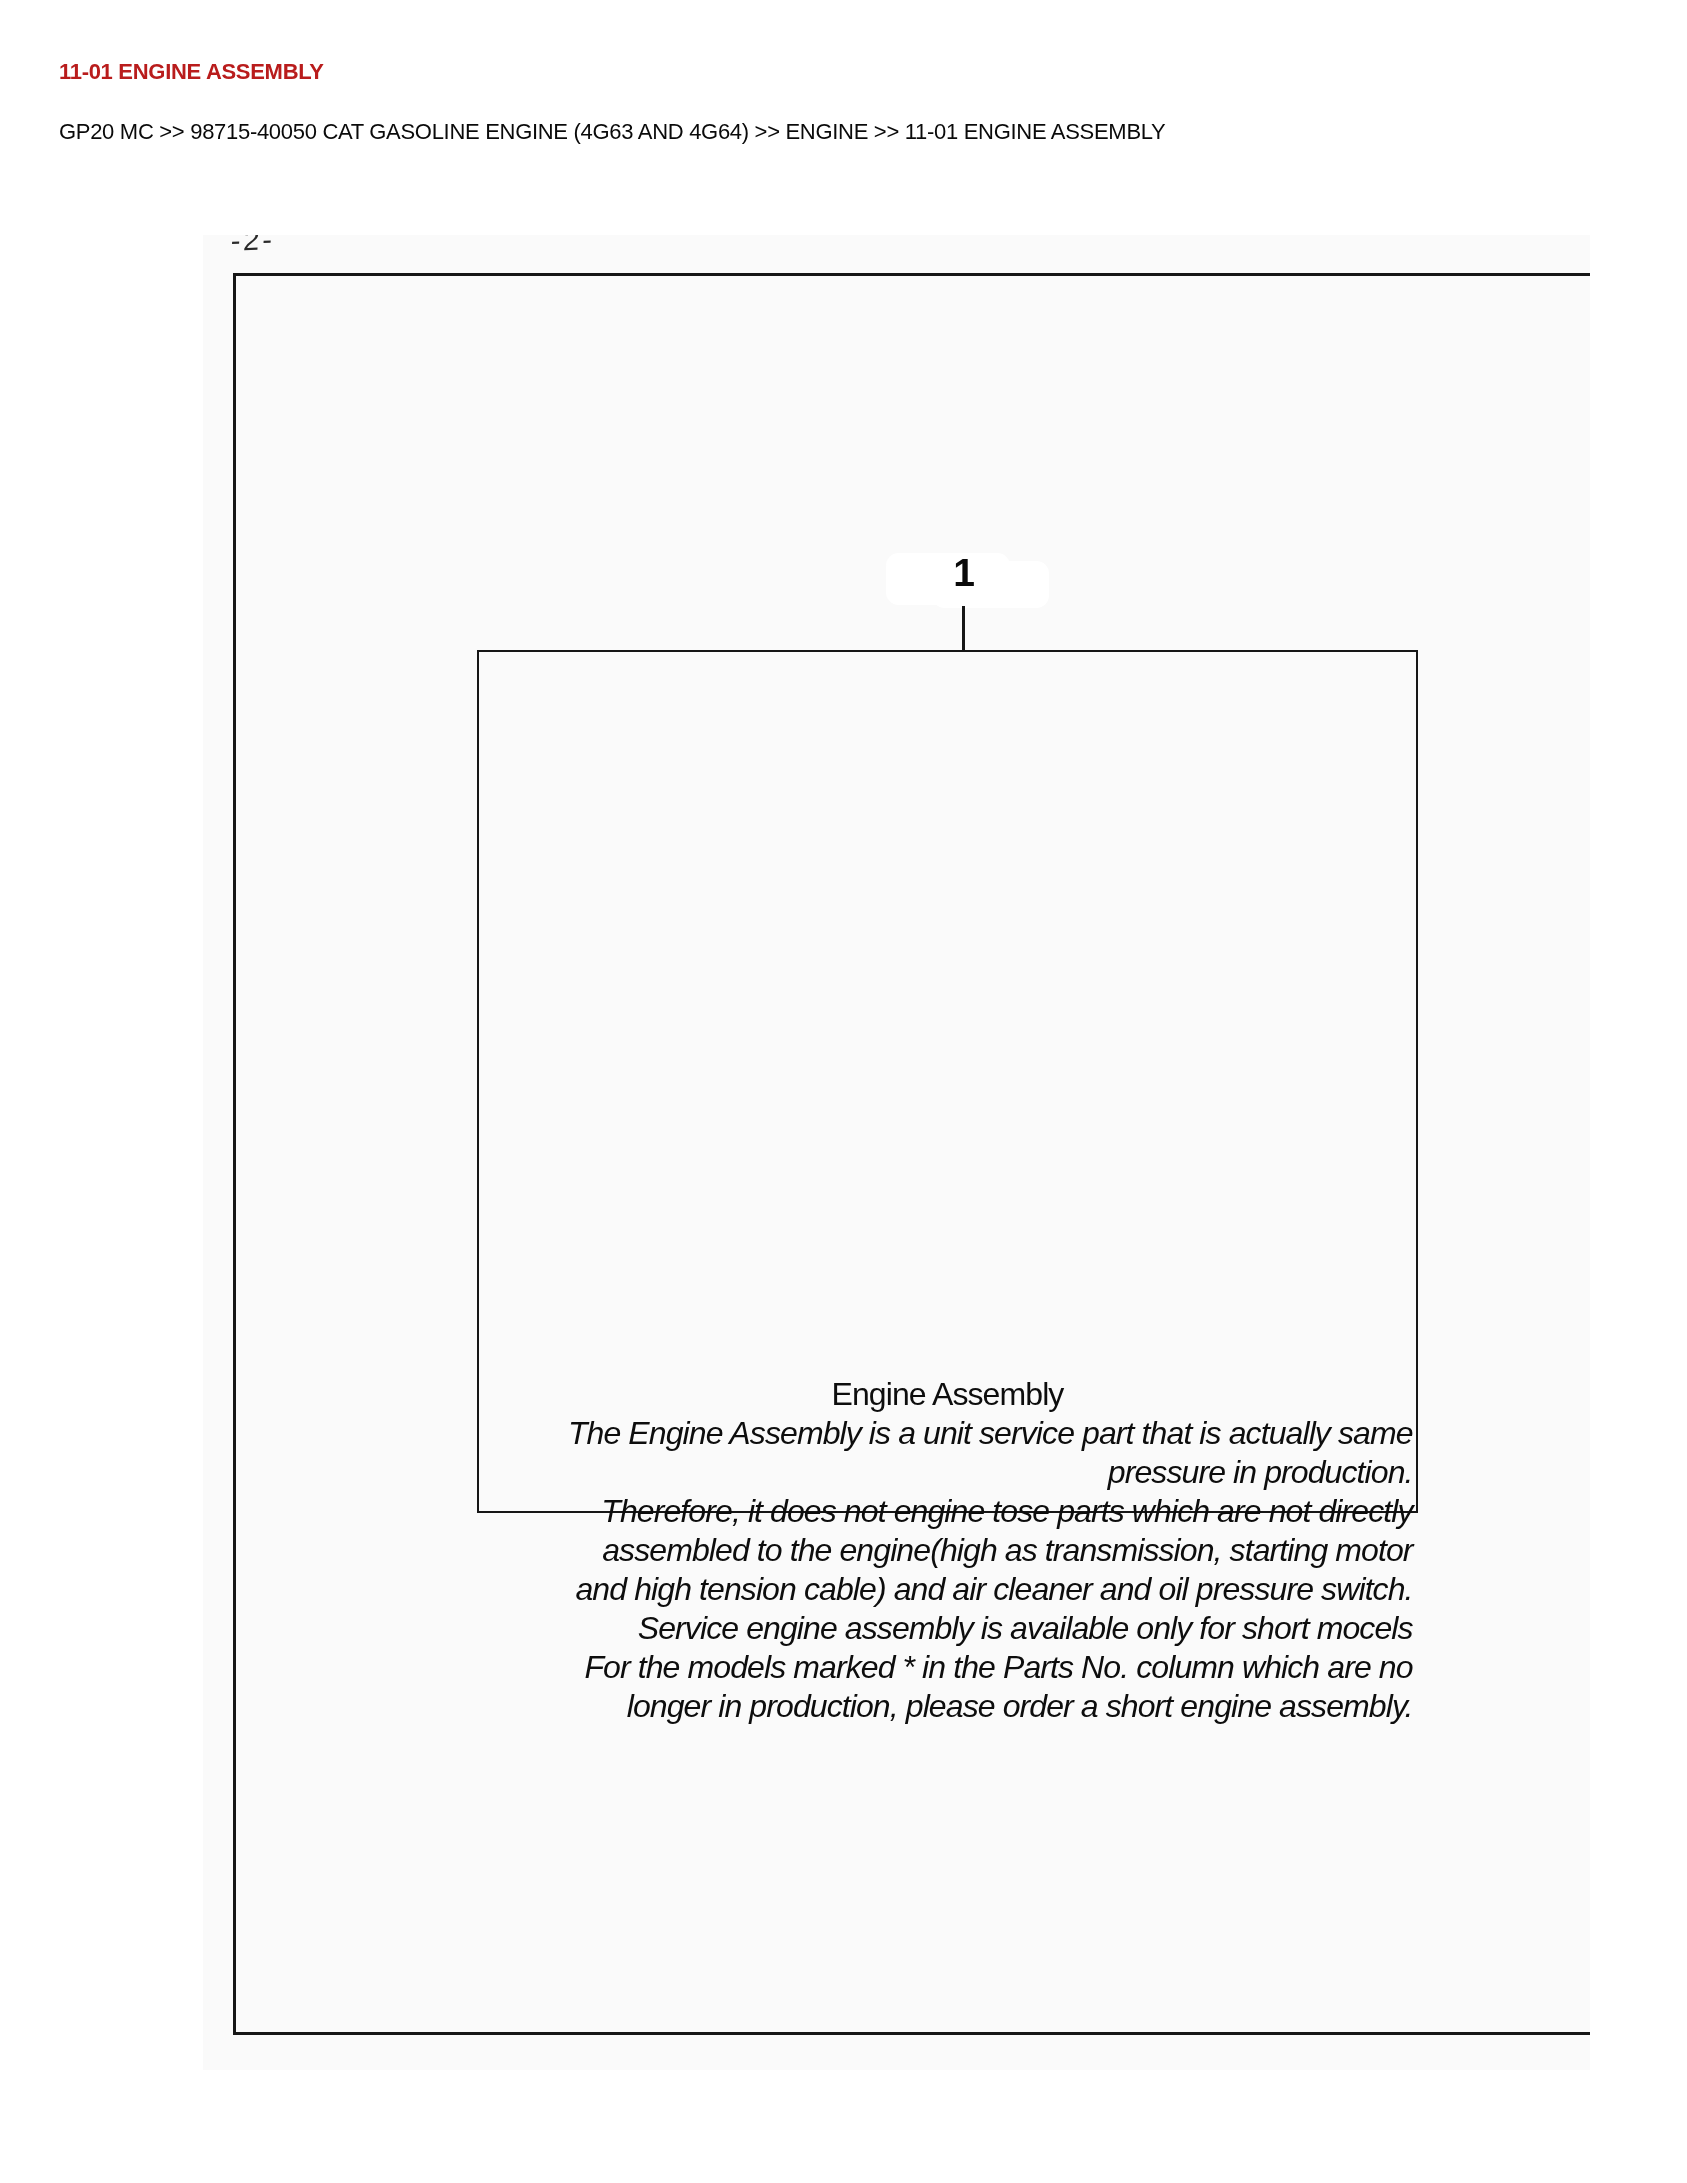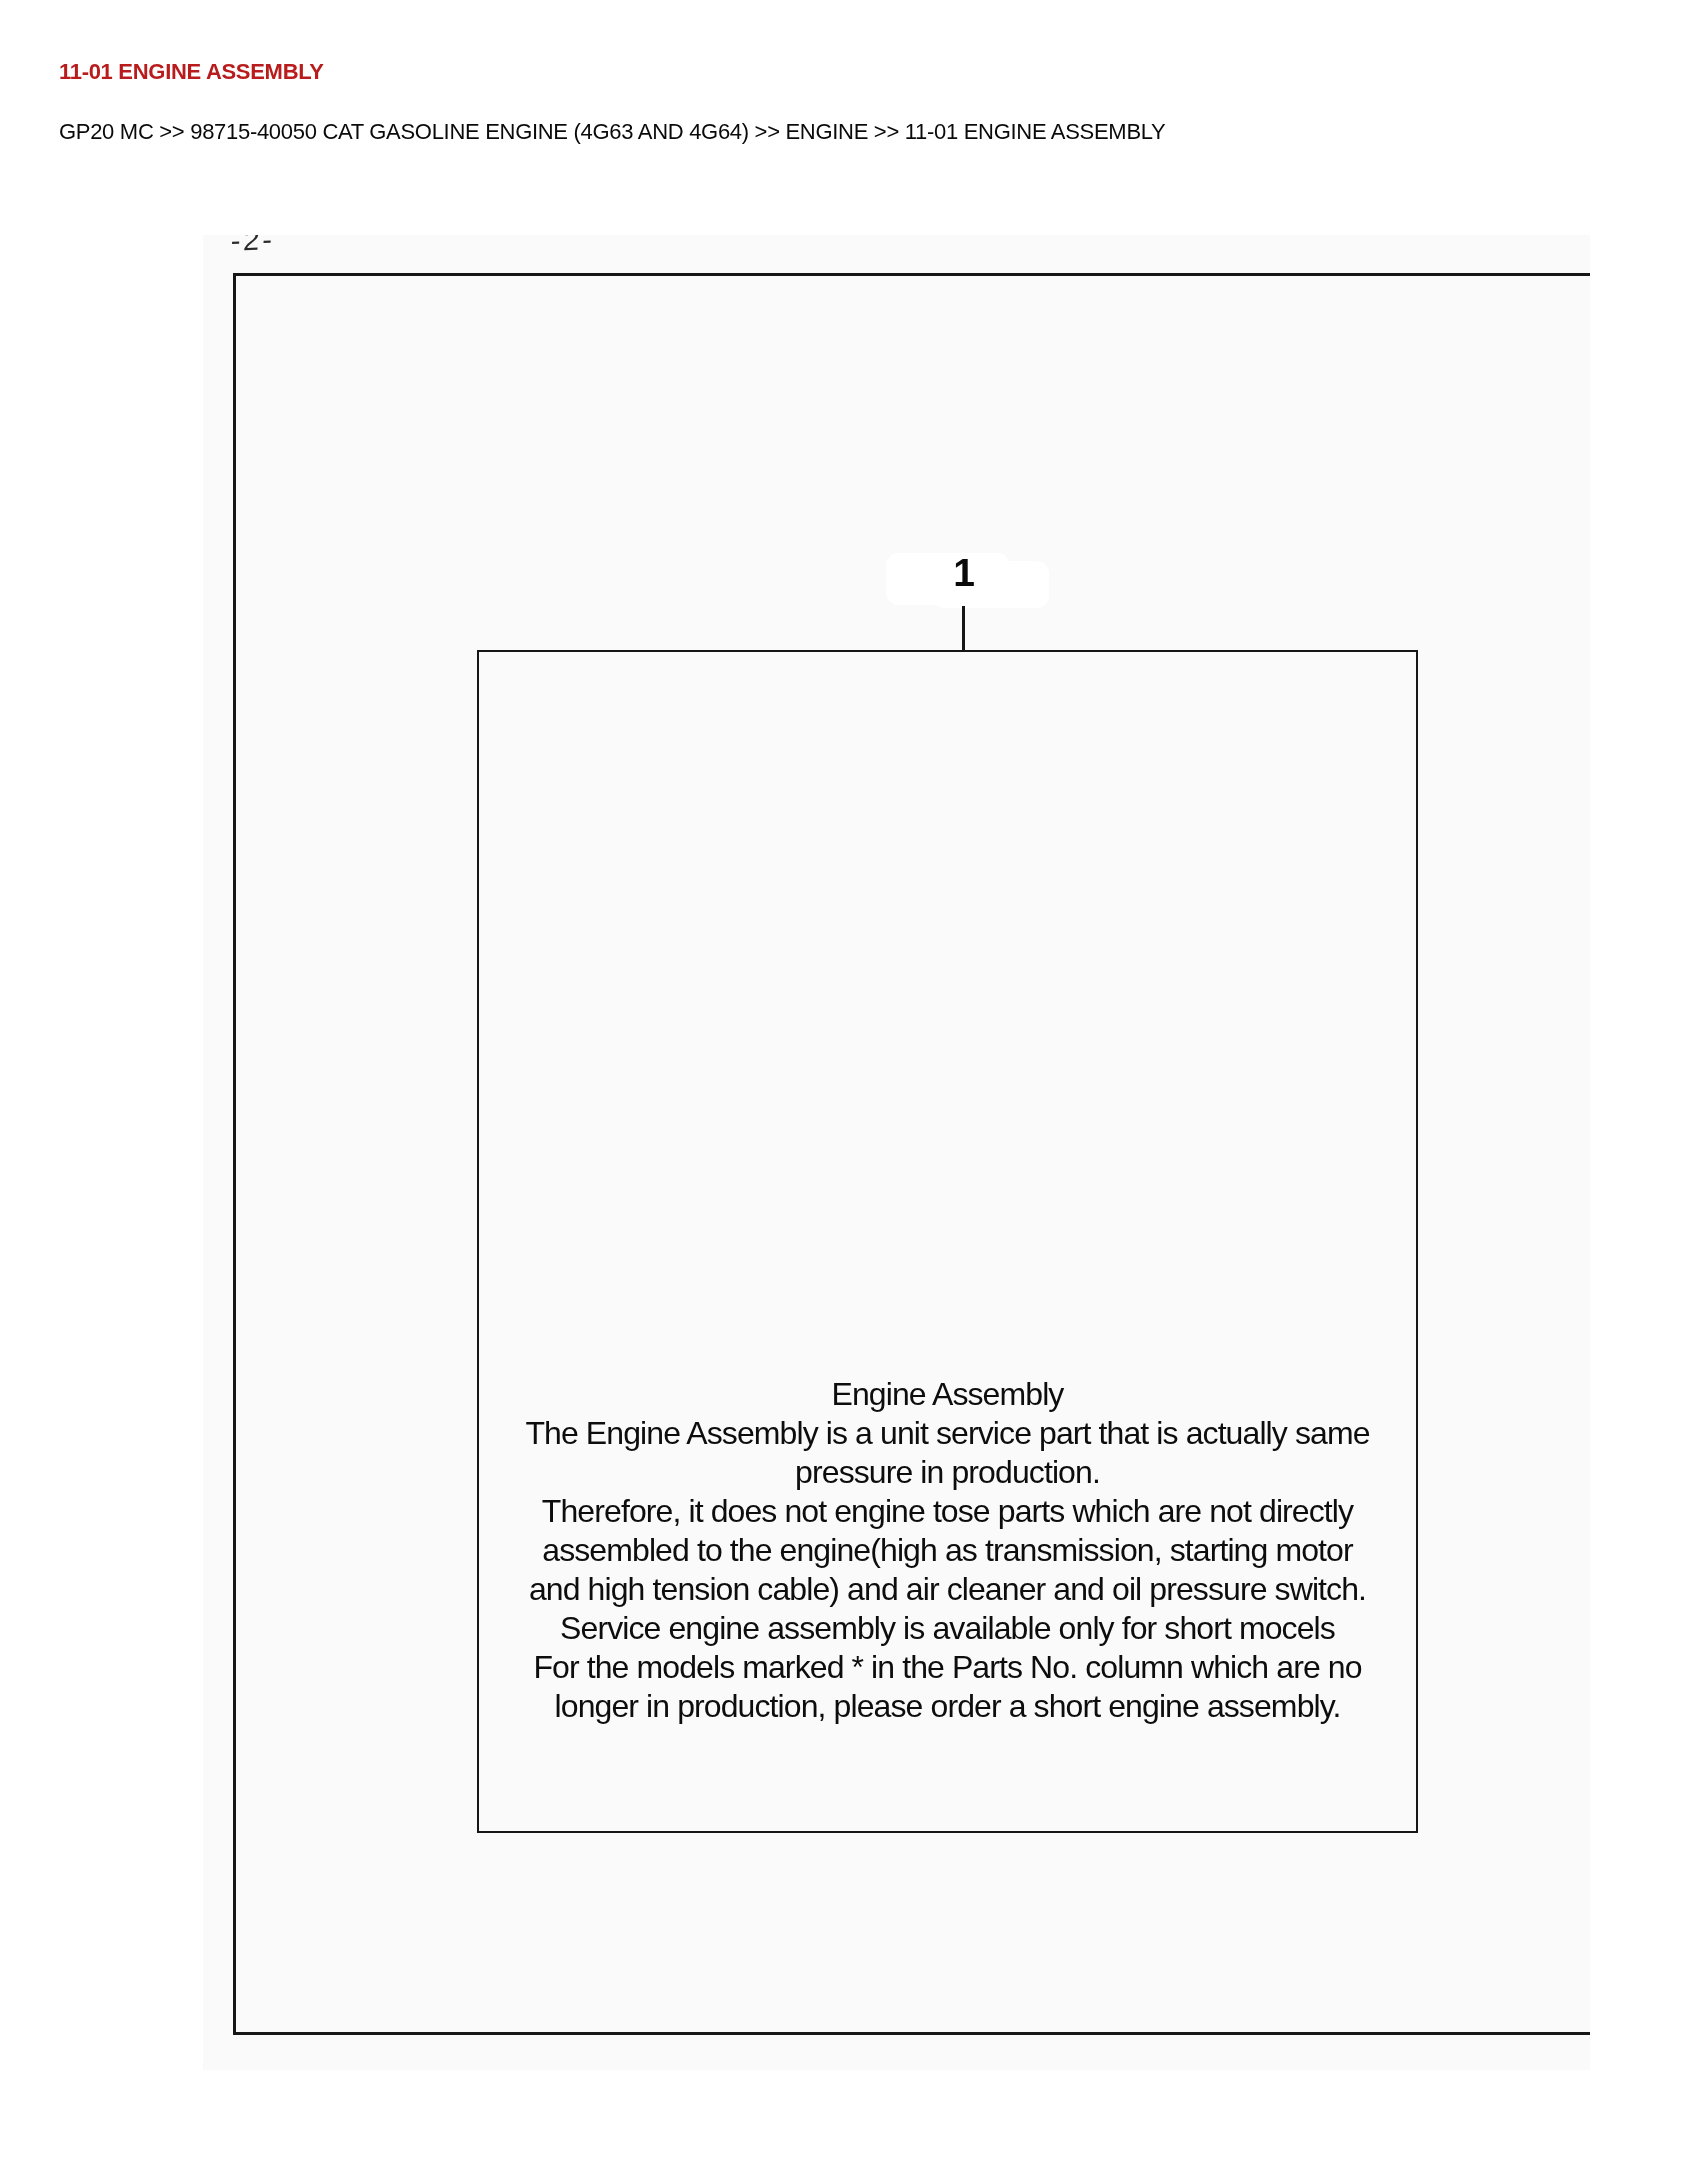--- a/index.html
+++ b/index.html
@@ -97,41 +97,42 @@
     height: 45px;
     background: #161616;
   }
 
   
   .note-box {
     position: absolute;
     left: 274px;
     top: 415px;
     width: 941px;
-    height: 1183px;
+    height: 863px;
     border: 2.8px solid #161616;
   }
   .note-text {
     position: absolute;
     left: 0;
     right: 0;
     top: 723px;
     padding: 0 3.4px;
     font-size: 32px;
     line-height: 39px;
     letter-spacing: -0.9px;
     color: #0d0d0d;
   }
   .note-title {
     text-align: center;
     white-space: nowrap;
   }
   .note-line {
-    text-align: center;
+    text-align: right;
     white-space: nowrap;
+    font-style: italic;
   }
 </style>
 </head>
 <body>
 
 <div class="doc-title">11-01 ENGINE ASSEMBLY</div>
 
 <div class="breadcrumb">GP20 MC &gt;&gt; 98715-40050 CAT GASOLINE ENGINE (4G63 AND 4G64) &gt;&gt; ENGINE &gt;&gt; 11-01 ENGINE ASSEMBLY</div>
 
 <div class="scan-page">

